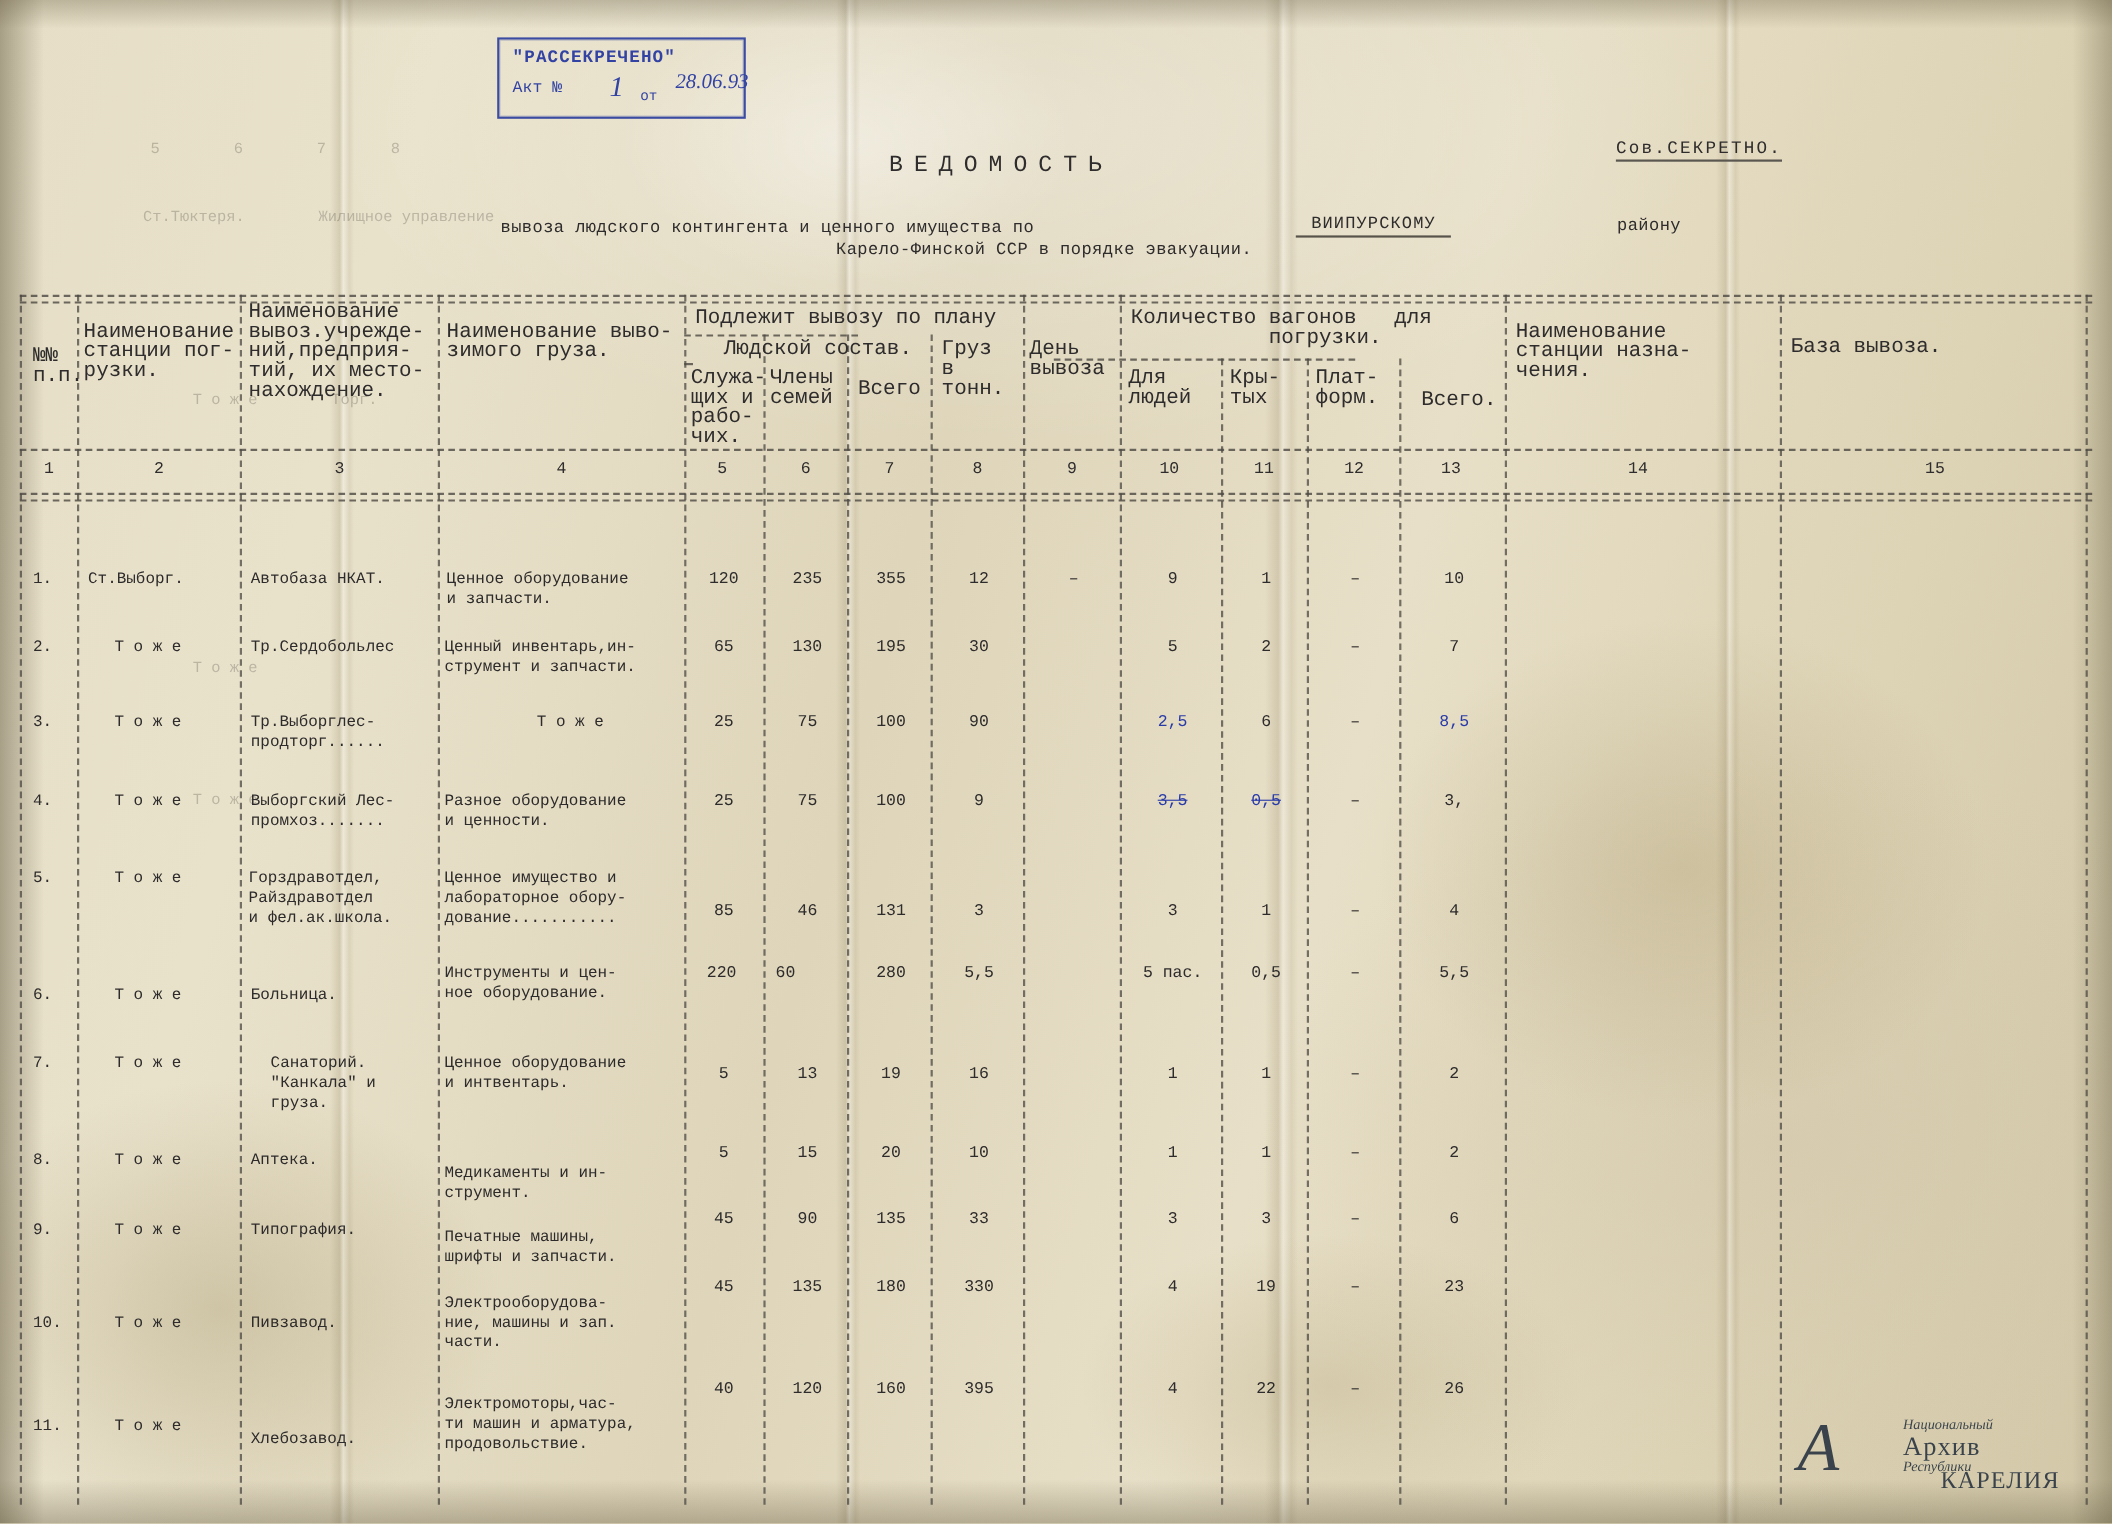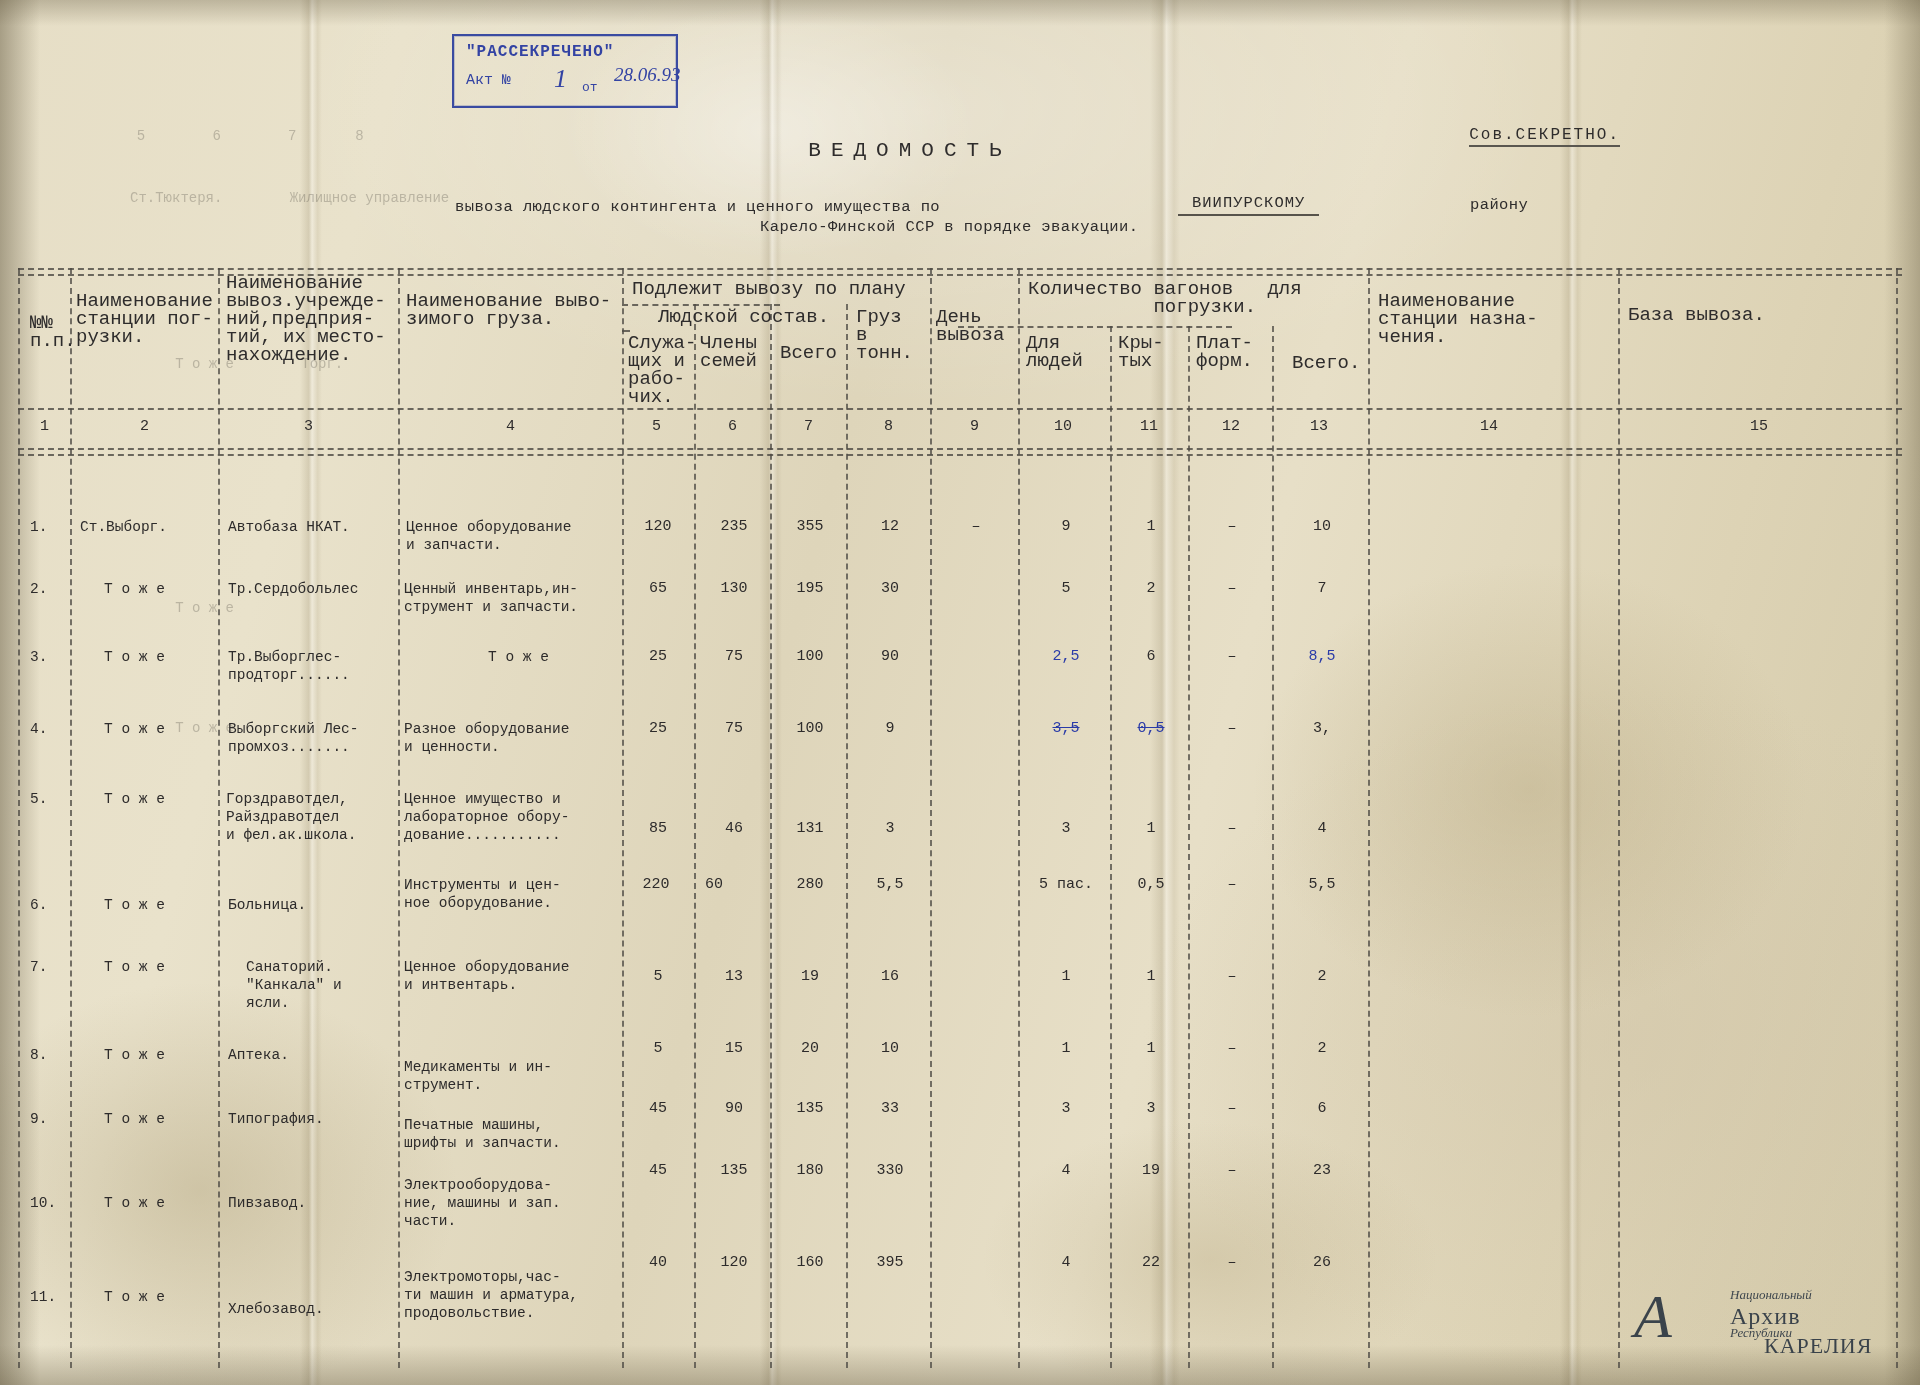--- a/index.html
+++ b/index.html
@@ -309,21 +309,21 @@
     <div class="num" style="left:1004px;top:608px;width:88px;">5
 пас.</div>
     <div class="num" style="left:1096px;top:608px;width:74px;">0,5</div>
     <div class="num" style="left:1174px;top:608px;width:80px;">–</div>
     <div class="num" style="left:1258px;top:608px;width:92px;">5,5</div>
 
     <div class="cell" style="left:12px;top:690px;"><span>7.</span></div>
     <div class="cell" style="left:86px;top:690px;">Т о ж е</div>
     <div class="cell" style="left:228px;top:690px;">Санаторий.
 "Канкала" и
-ясли.</div>
+груза.</div>
     <div class="cell" style="left:386px;top:690px;">Ценное оборудование
 и интвентарь.</div>
     <div class="num" style="left:604px;top:700px;width:72px;">5</div>
     <div class="num" style="left:680px;top:700px;width:72px;">13</div>
     <div class="num" style="left:756px;top:700px;width:72px;">19</div>
     <div class="num" style="left:832px;top:700px;width:80px;">16</div>
     <div class="num" style="left:916px;top:700px;width:84px;"></div>
     <div class="num" style="left:1004px;top:700px;width:88px;">1</div>
     <div class="num" style="left:1096px;top:700px;width:74px;">1</div>
     <div class="num" style="left:1174px;top:700px;width:80px;">–</div>

